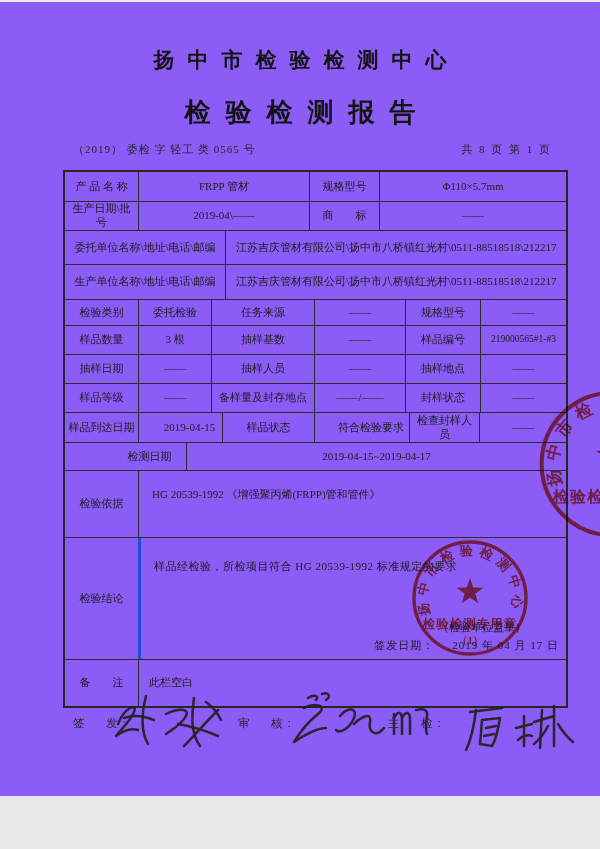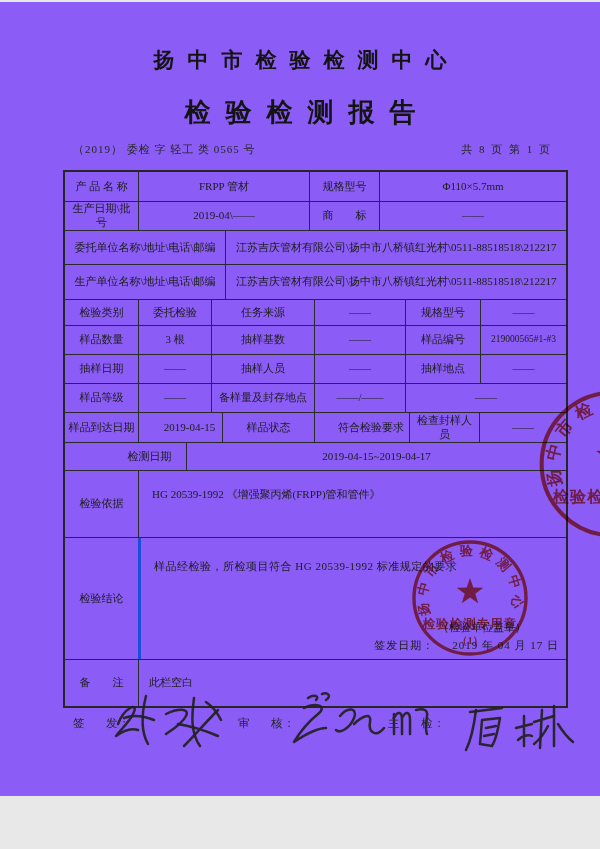--- a/index.html
+++ b/index.html
@@ -126,20 +126,21 @@
       <div class="cell w91">——</div>
       <div class="cell w75">抽样地点</div>
       <div class="cell grow">——</div>
     </div>
 
     <div class="trow h29">
       <div class="cell w73">样品等级</div>
       <div class="cell w73">——</div>
       <div class="cell w103">备样量及封存地点</div>
       <div class="cell w91">——/——</div>
+      <div class="cell w75">封样状态</div>
       <div class="cell grow">——</div>
     </div>
 
     <div class="trow h30">
       <div class="cell w73">样品到达日期</div>
       <div class="cell w84">2019-04-15</div>
       <div class="cell w92">样品状态</div>
       <div class="cell w95">符合检验要求</div>
       <div class="cell w70">检查封样人员</div>
       <div class="cell grow">——</div>

